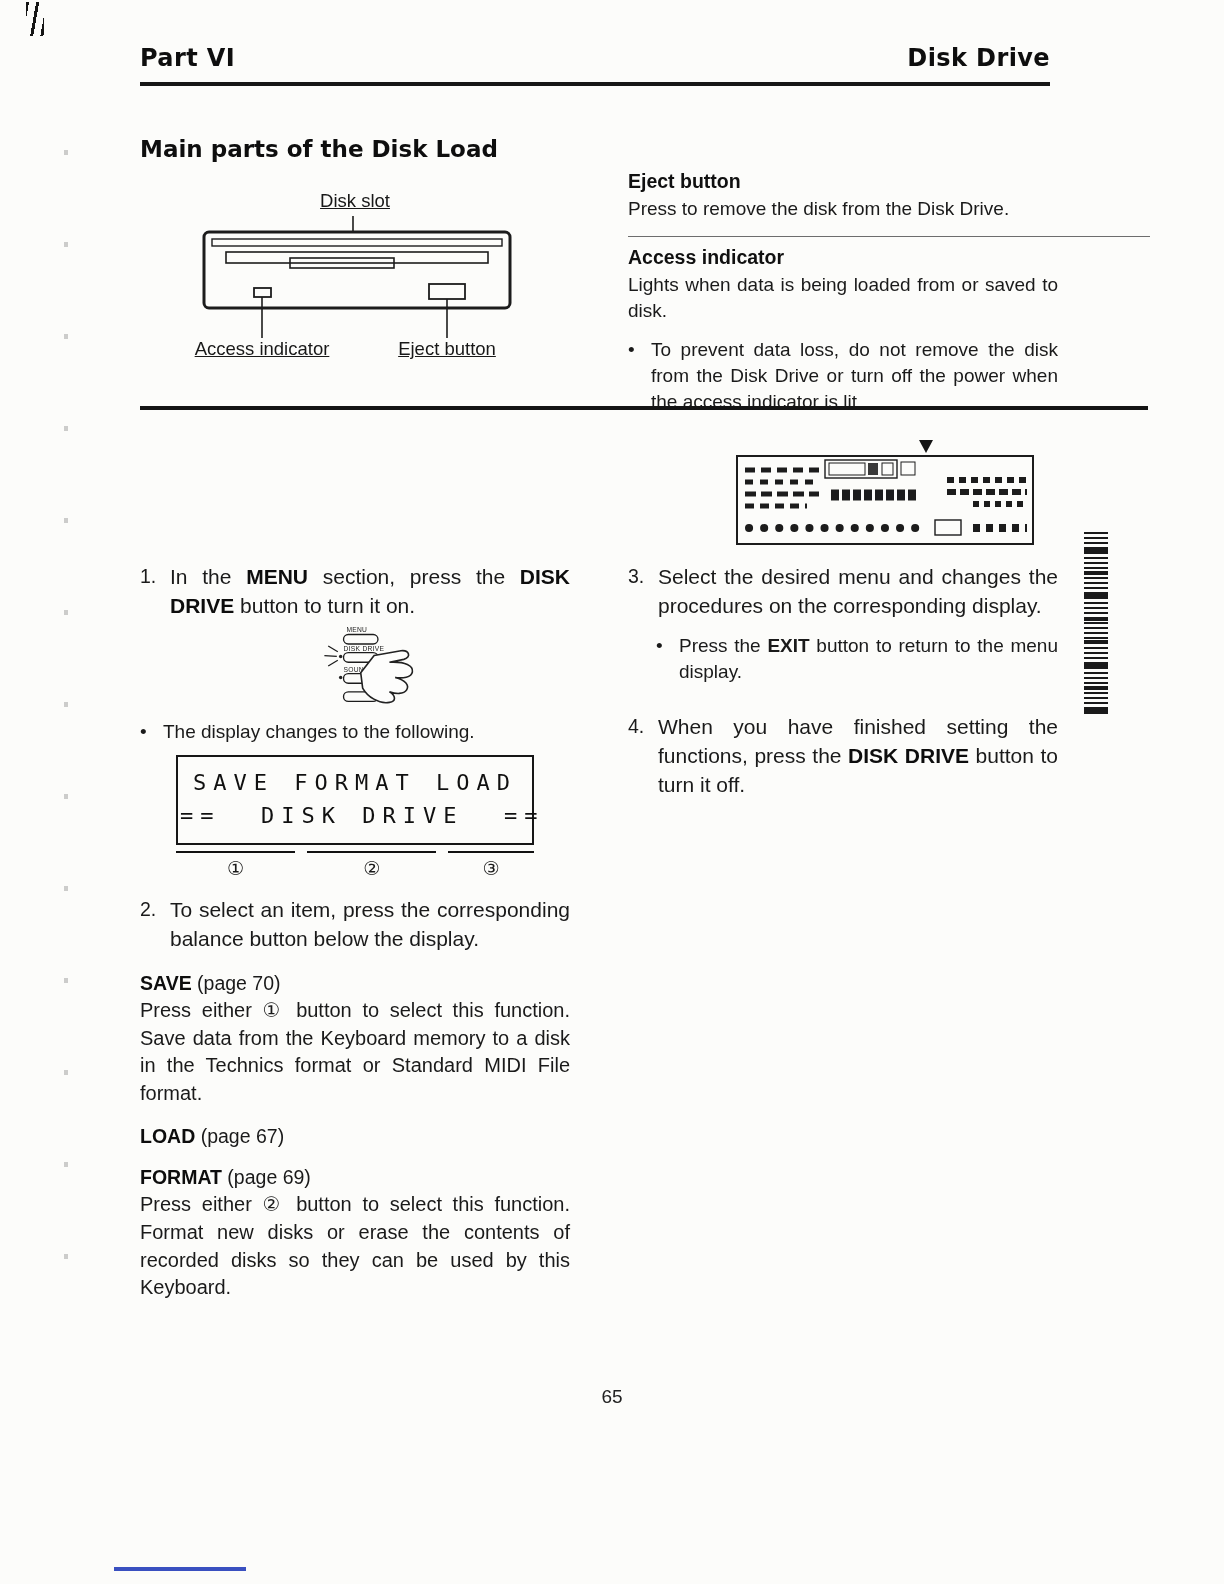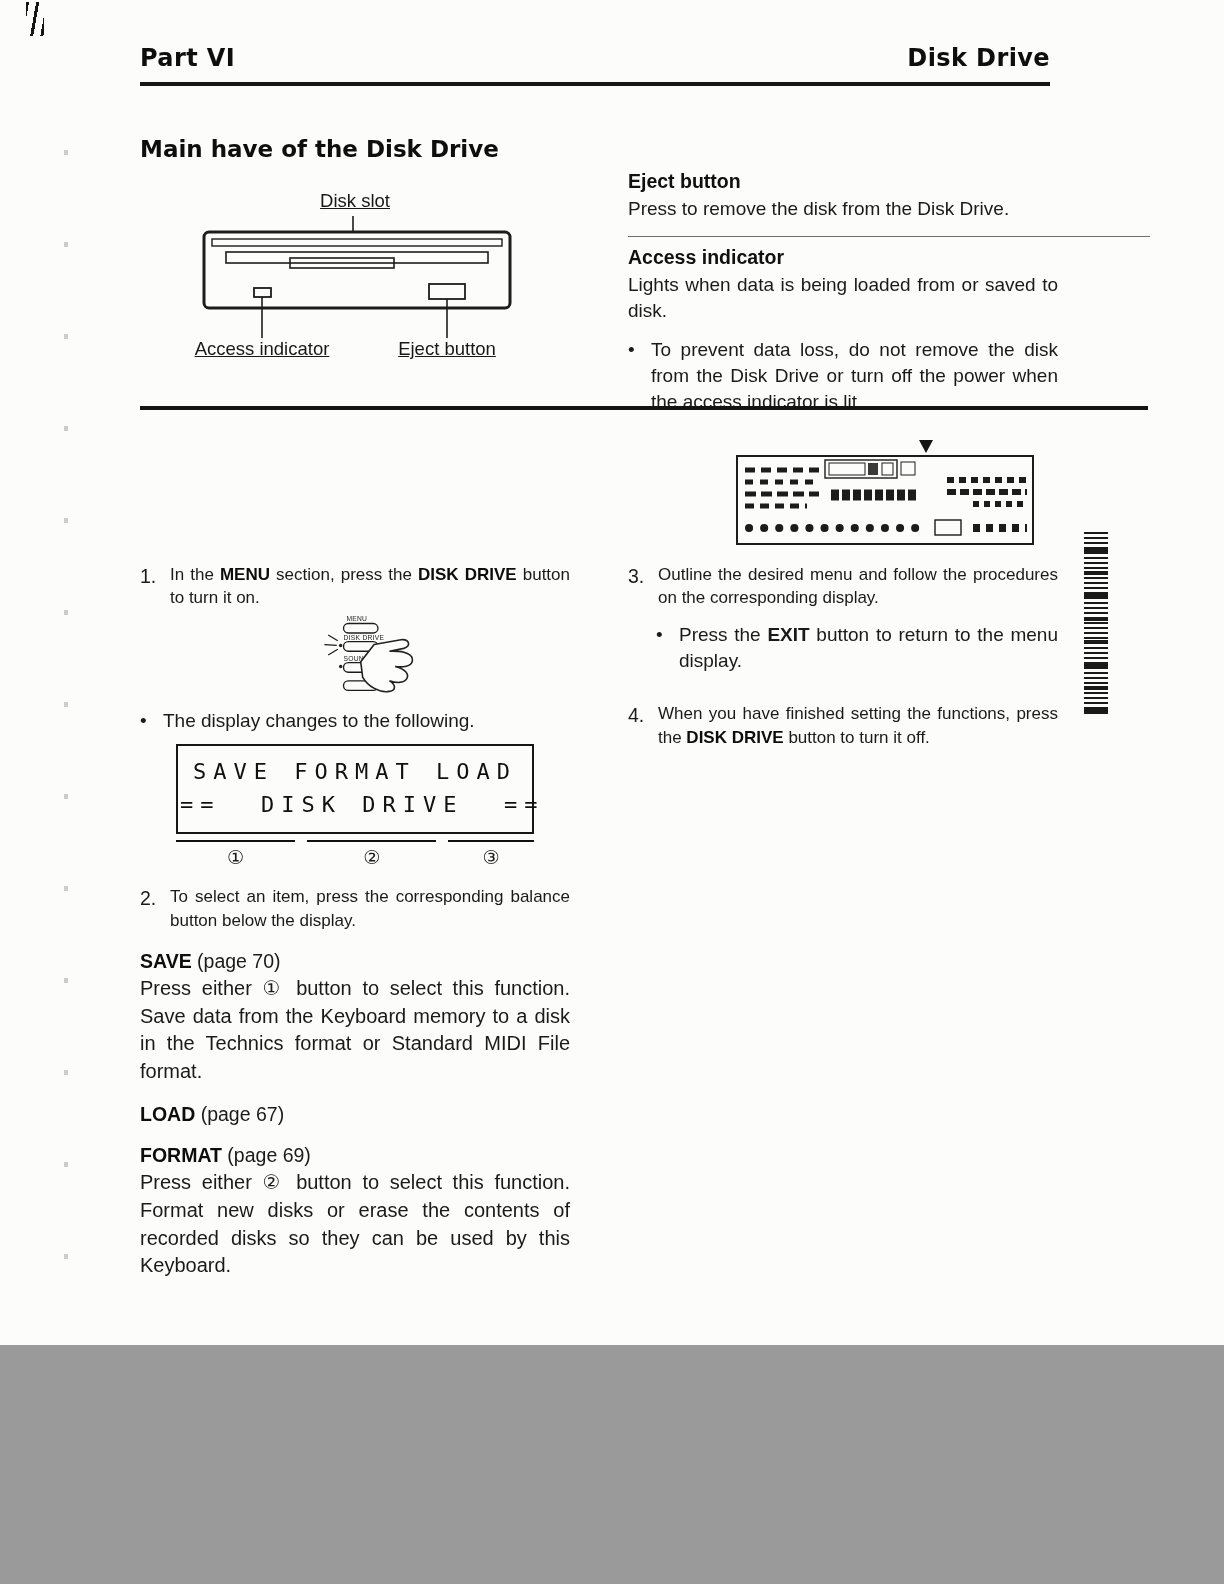--- a/index.html
+++ b/index.html
@@ -1,18 +1,18 @@
 <!DOCTYPE html>
 <html><head>
 <meta charset="utf-8">
 <style>
   * { margin:0; padding:0; box-sizing:border-box; }
   html,body { background:#9a9a9a; }
   .page {
-    position:relative; width:1224px; height:1345px; margin:0 auto;
+    position:relative; width:1224px; height:1584px; margin:0 auto;
     background:#fcfcfa; color:#1a1a1a; overflow:hidden;
     font-family:"Liberation Sans","DejaVu Sans",sans-serif;
   }
 
   
   .hdr { position:absolute; left:140px; top:44px; width:910px;
          display:flex; justify-content:space-between; }
   .hdr-txt { font-family:"DejaVu Sans",sans-serif; font-weight:bold;
              font-size:24px; letter-spacing:.4px; color:#0e0e0e; }
   .hdr-rule { position:absolute; left:140px; top:82px; width:910px; height:4px; background:#161616; }
@@ -45,21 +45,21 @@
   .outline-heading { position:absolute; left:138px; top:420px;
                      font-family:"DejaVu Sans",sans-serif; font-weight:bold;
                      font-size:41px; letter-spacing:-.5px; color:#0a0a0a; }
   .panel-illus { position:absolute; left:735px; top:440px; width:300px; height:106px; }
 
   .col-left  { position:absolute; left:140px; top:563px; width:430px; }
   .col-right { position:absolute; left:628px; top:563px; width:430px; }
 
   .step { display:flex; }
   .step .num { flex:0 0 30px; font-size:19.5px; line-height:1.38; }
-  .step p { flex:1; font-size:17px; line-height:1.38; text-align:justify; }
+  .step p { flex:1; font-size:21px; line-height:1.38; text-align:justify; }
   .step b, .func-head b { font-weight:bold; color:#0d0d0d; }
 
   .hand-illus { margin:2px 0 0 172px; width:130px; height:88px; }
 
   .note-bullet { margin-top:8px; }
 
   .disp-box { width:358px; margin:10px 0 0 36px; border:2px solid #161616;
               padding:9px 2px 11px; text-align:center; background:#fcfcfa; }
   .disp-line { display:block; white-space:pre;
                font-family:"DejaVu Sans Mono",monospace;
@@ -102,21 +102,21 @@
 
   <div class="art-staple"></div>
   <div class="art-margin"></div>
 
   <header class="hdr">
     <span class="hdr-txt">Part VI</span>
     <span class="hdr-txt">Disk Drive</span>
   </header>
   <div class="hdr-rule"></div>
 
-  <h2 class="mp-heading">Main have of the Disk Drive</h2>
+  <h2 class="mp-heading">Main parts of the Disk Load</h2>
 
   <figure class="mp-figure">
     <span class="fig-label lbl-slot">Disk slot</span>
     <svg width="430" height="126" viewBox="0 0 430 126">
       <line class="ink" x1="213" y1="0" x2="213" y2="16" stroke-width="1.6"></line>
       <rect class="ink" x="64" y="16" width="306" height="76" rx="5" stroke-width="3"></rect>
       <rect class="ink" x="72" y="23" width="290" height="7" stroke-width="1.4"></rect>
       <rect class="ink" x="86" y="36" width="262" height="11" stroke-width="1.6"></rect>
       <rect class="ink" x="150" y="42" width="104" height="10" stroke-width="1.6"></rect>
       <rect class="ink" x="114" y="72" width="17" height="9" stroke-width="1.8"></rect>
@@ -233,21 +233,21 @@
       <div class="func-head"><b>FORMAT</b><span> (page 69)</span></div>
       <p>Press either ② button to select this function. Format new disks or erase the contents of recorded disks so they can be used by this Keyboard.</p>
     </div>
 
   </div>
 
   <div class="col-right">
 
     <div class="step">
       <span class="num">3.</span>
-      <p>Outline the desired menu and follow the procedures on the corresponding display.</p>
+      <p>Select the desired menu and changes the procedures on the corresponding display.</p>
     </div>
 
     <div class="bullet indent">
       <span class="dot">•</span>
       <p><span>Press the </span><b>EXIT</b><span> button to return to the menu display.</span></p>
     </div>
 
     <div class="step step4">
       <span class="num">4.</span>
       <p><span>When you have finished setting the functions, press the </span><b>DISK DRIVE</b><span> button to turn it off.</span></p>

